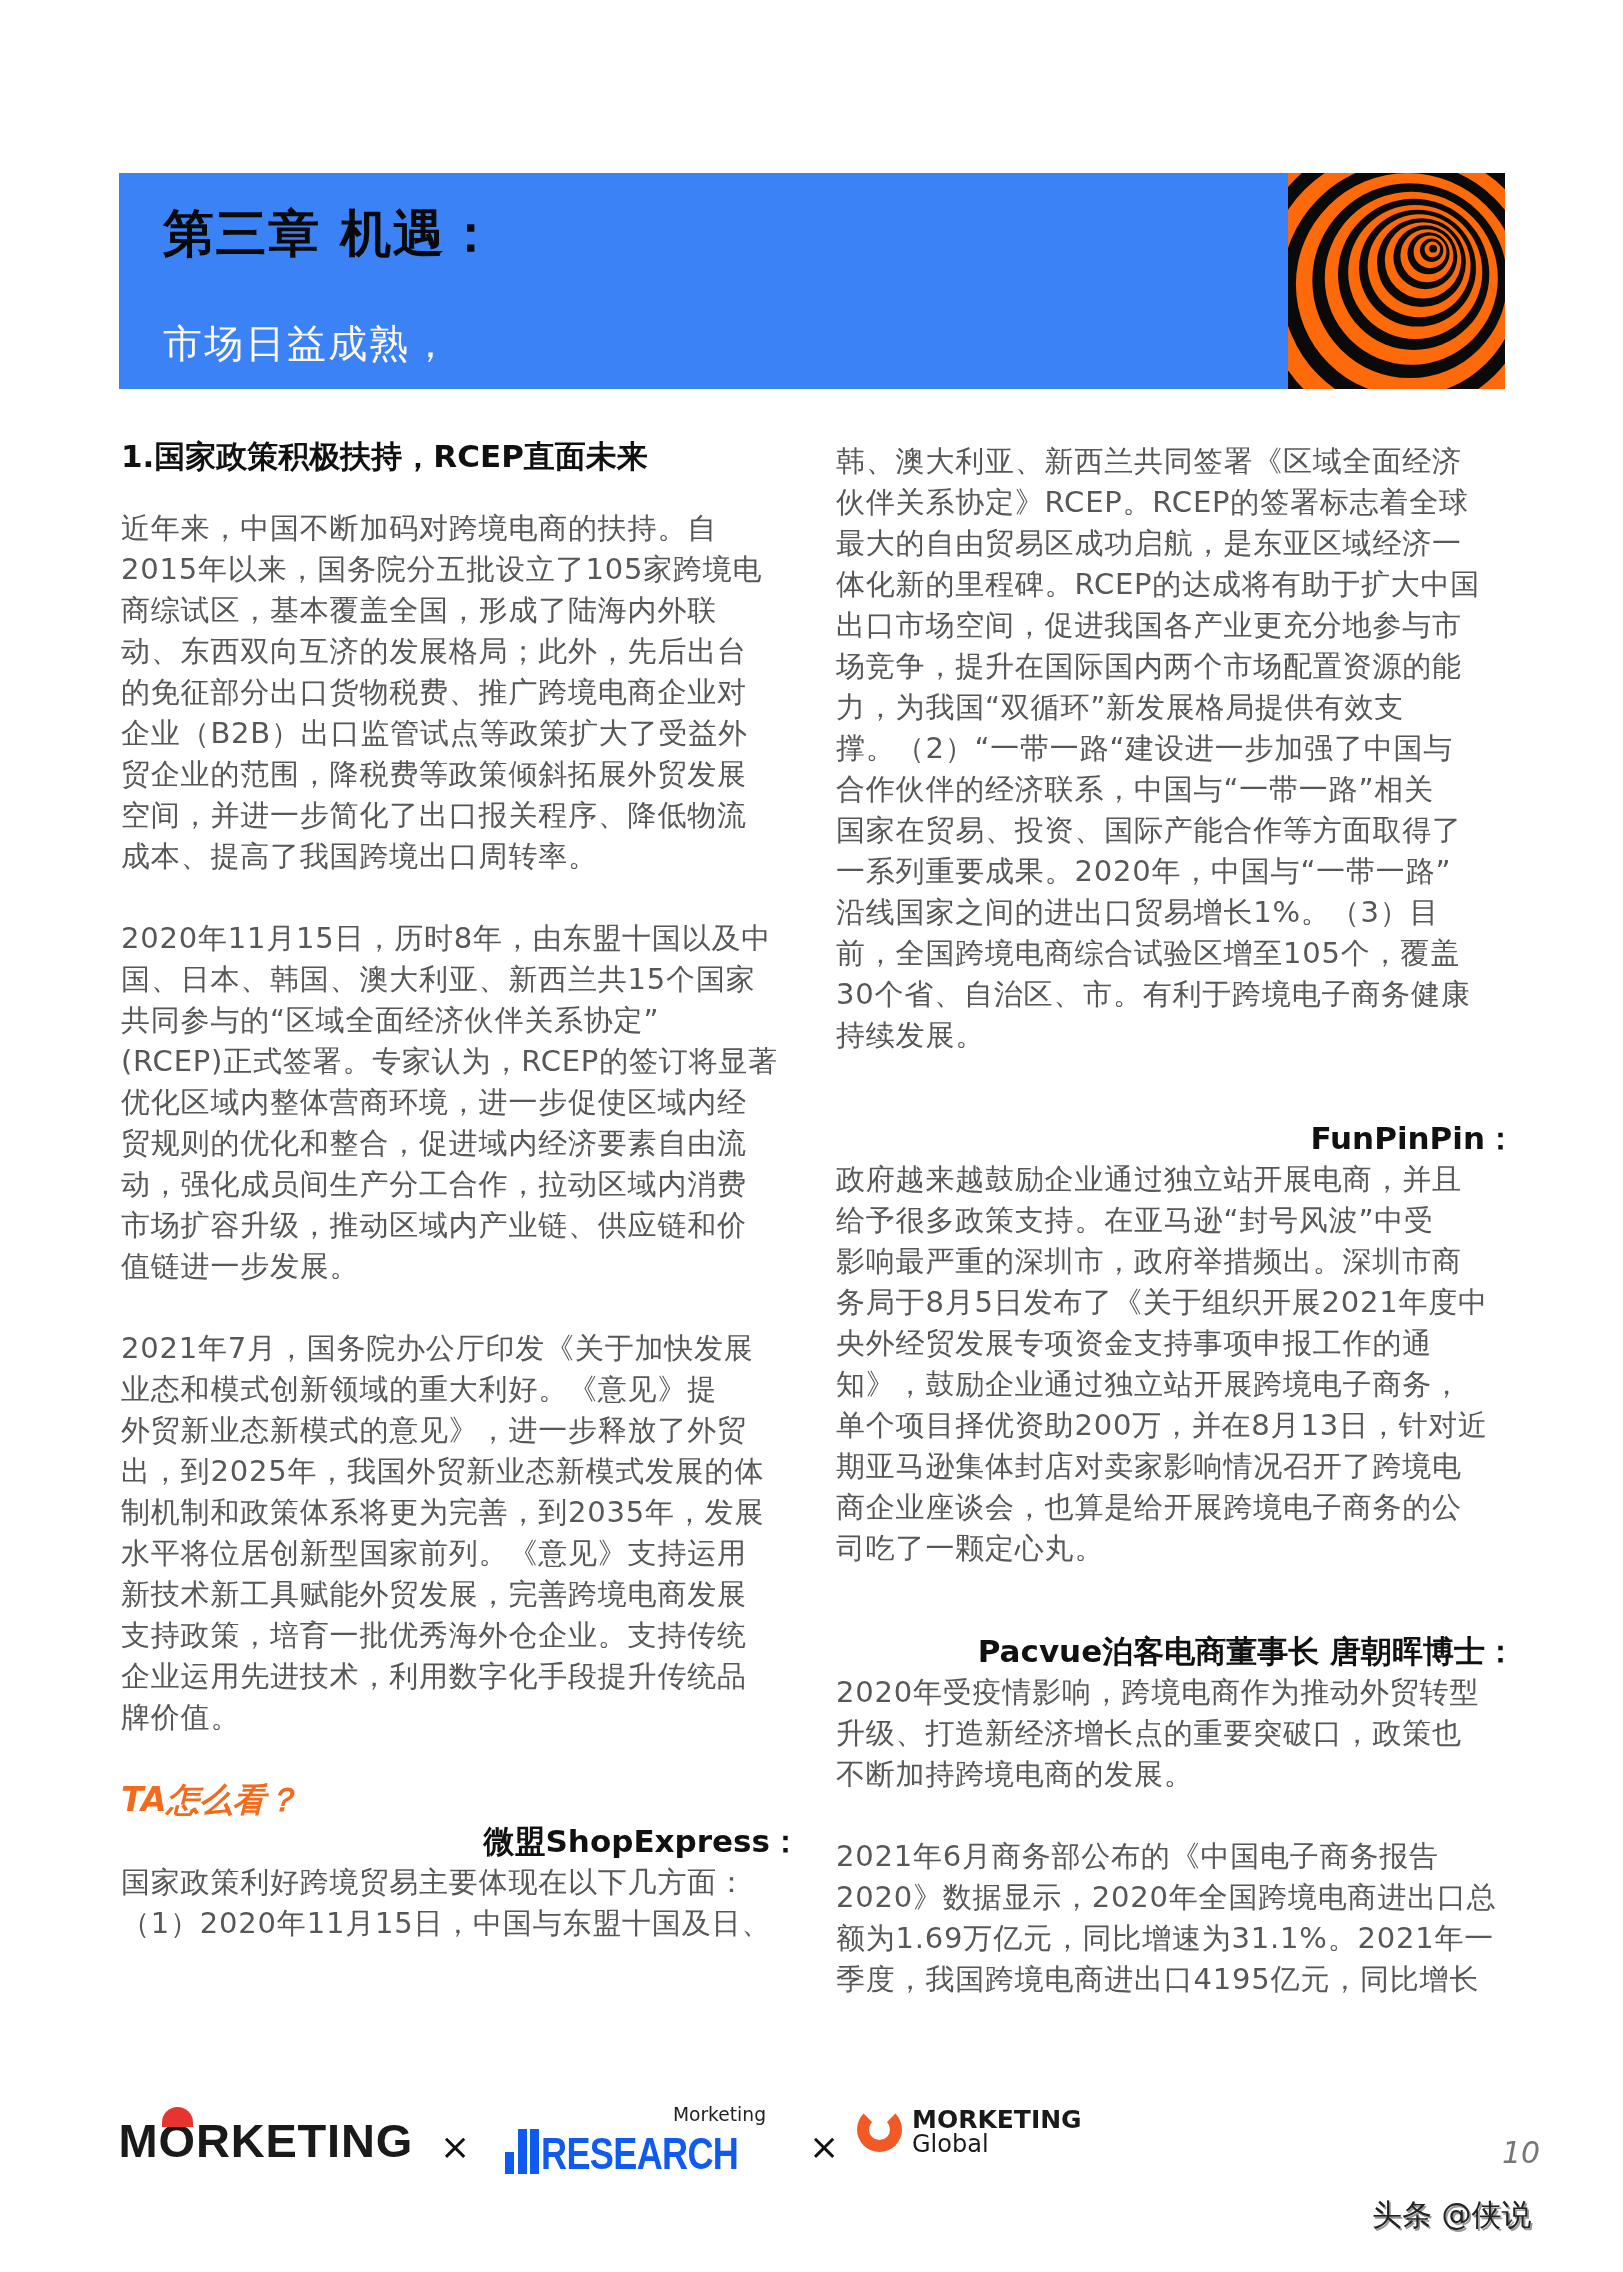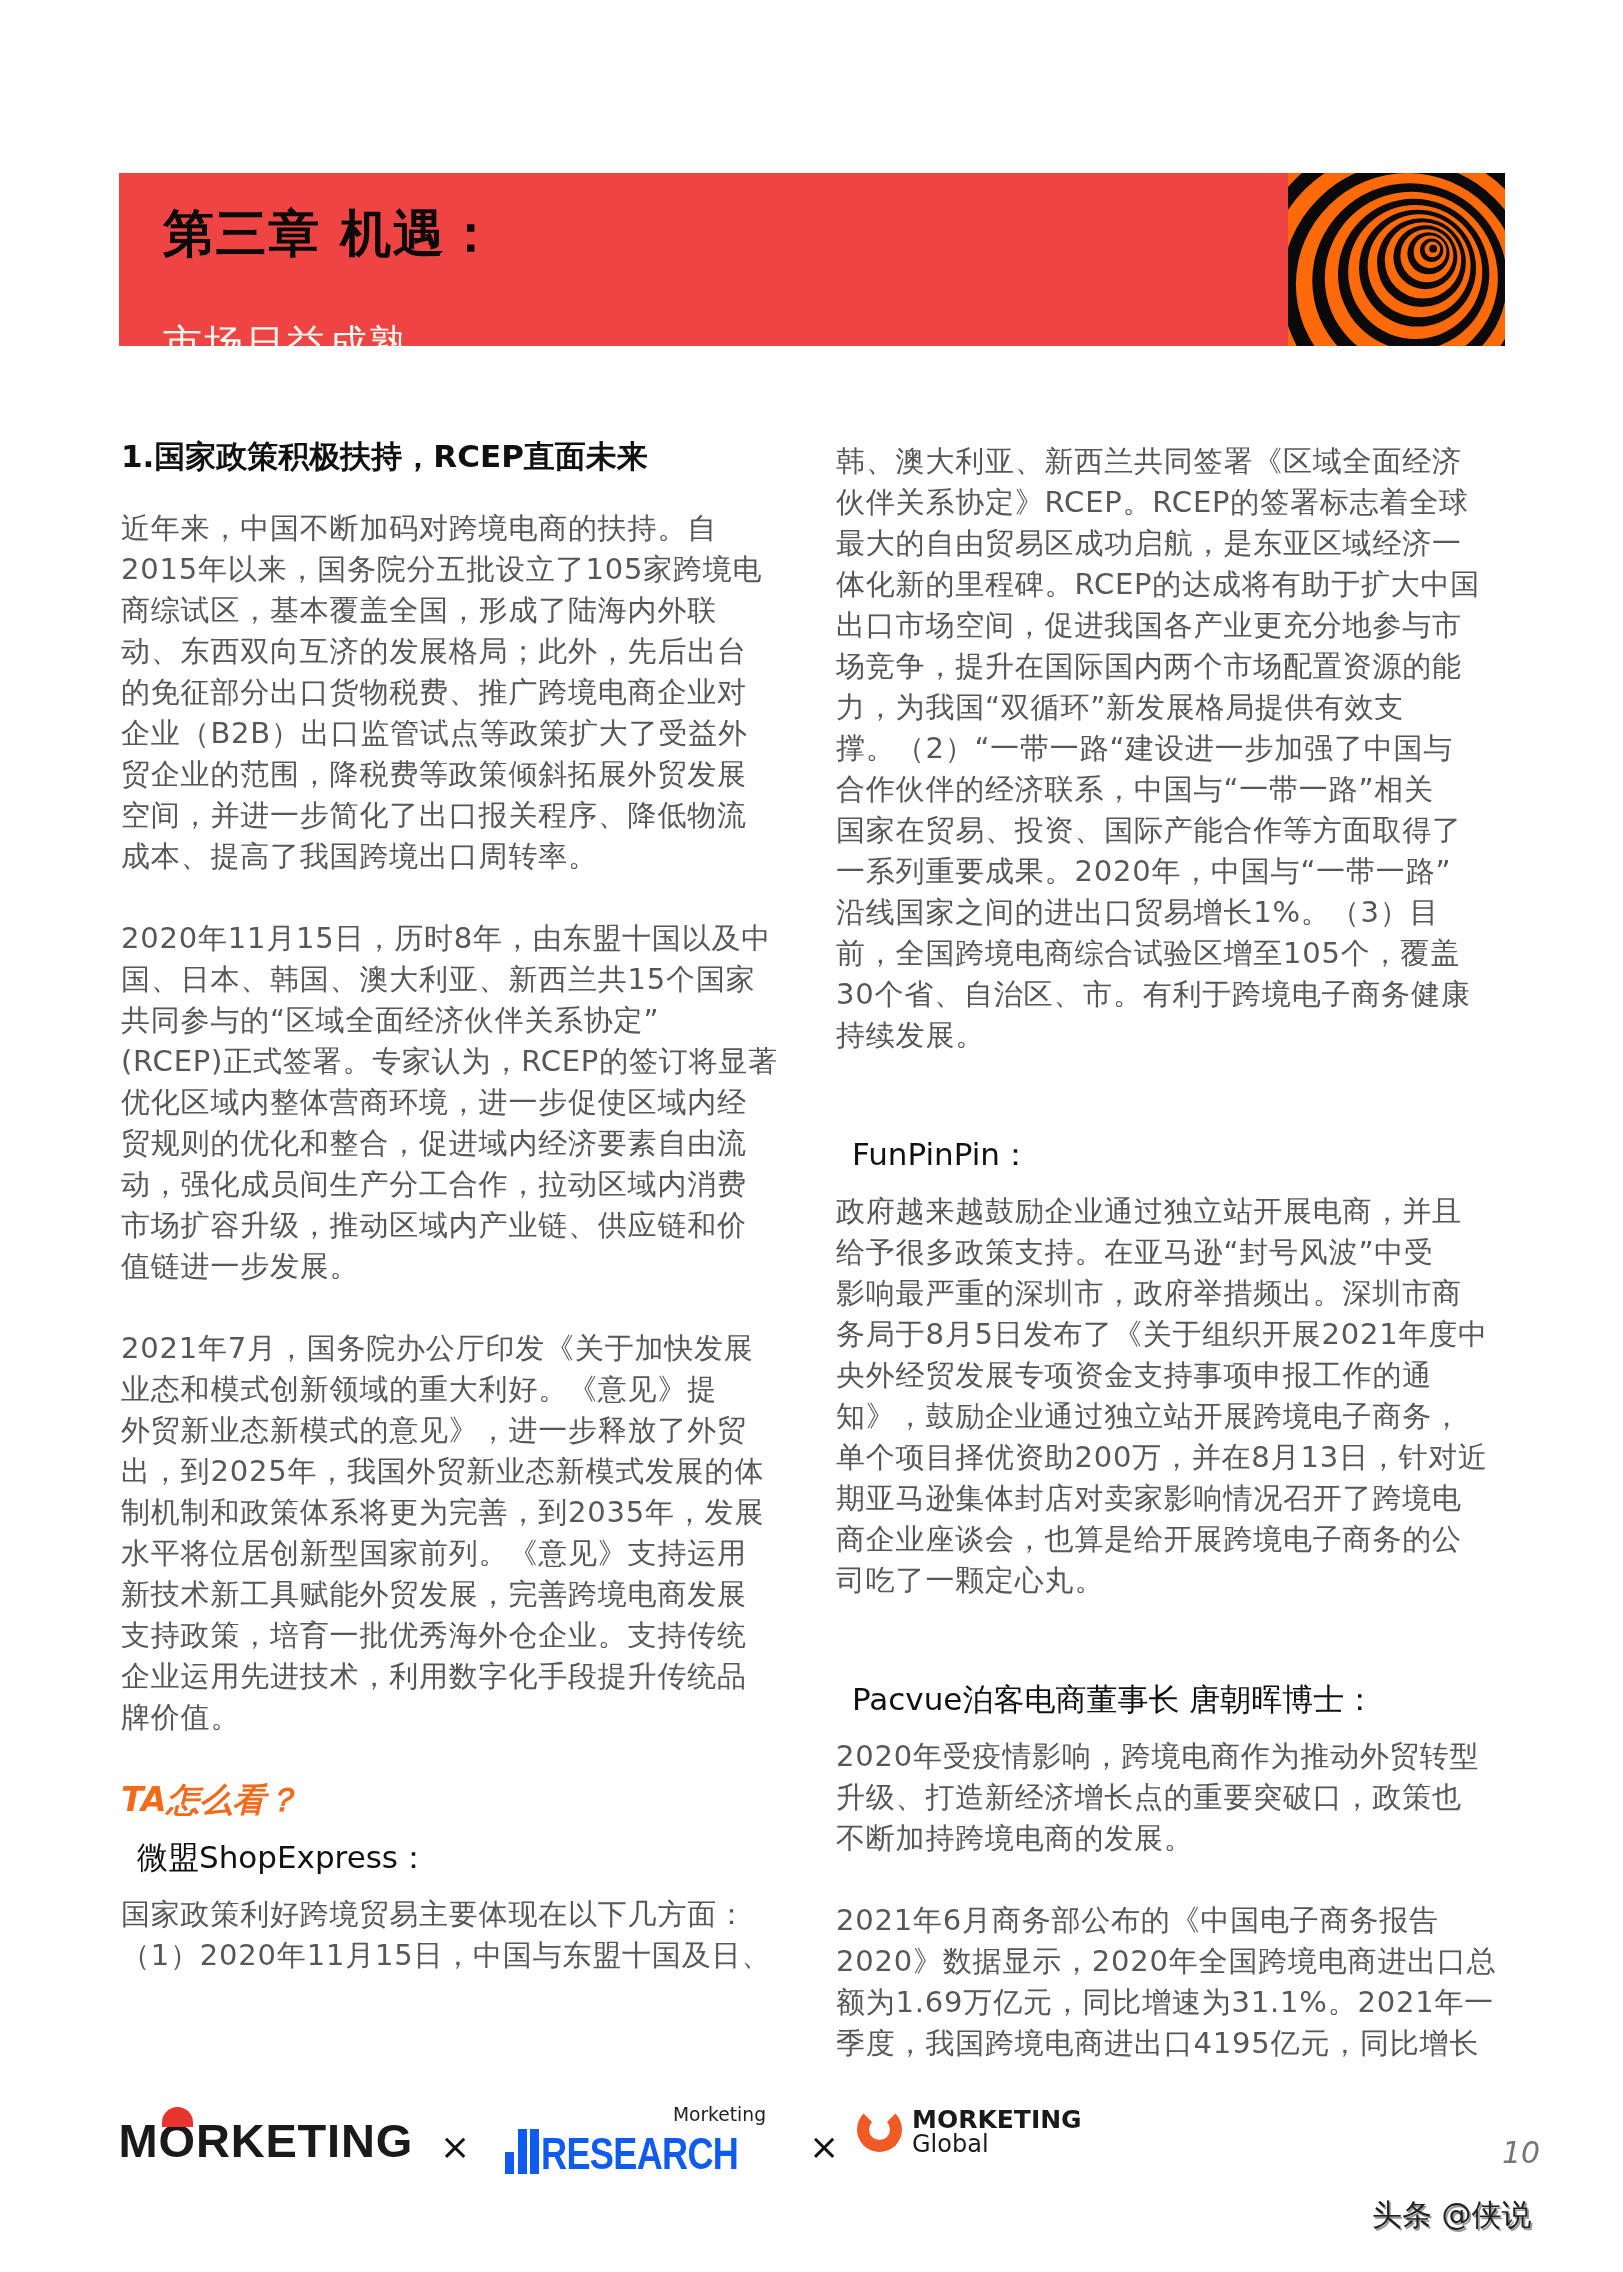--- a/index.html
+++ b/index.html
@@ -1,29 +1,29 @@
 <!DOCTYPE html>
 <html style="font-size:12.5px"><head>
 <meta charset="utf-8">
 <style>
   html, body { margin: 0; padding: 0; background: #ffffff; }
   body { width: 1623px; height: 2273px; position: relative; overflow: hidden;
          font-family: "DejaVu Sans", "Liberation Sans", sans-serif; }
-  .banner { position: absolute; left: 119px; top: 173px; width: 1386px; height: 173px;
-            background: #ef4444; overflow: hidden; }
+  .banner { position: absolute; left: 119px; top: 173px; width: 1386px; height: 216px;
+            background: #3b82f6; overflow: hidden; }
   .banner .title { position: absolute; left: 44px; top: 30px; font-size: 51px; font-weight: bold;
                    color: #0a0a0a; letter-spacing: 1.6px; line-height: 62px; white-space: nowrap; }
   .banner .subtitle { position: absolute; left: 44px; top: 103px; font-size: 39px; color: #fff8ee;
                       line-height: 45px; letter-spacing: 2.3px; white-space: pre-line; }
   .spiral { position: absolute; right: 0; top: 0; width: 217px; height: 216px; overflow: hidden; background: #fe6a0a; }
   .col { position: absolute; width: 680px; }
   .col.left { left: 121px; top: 436px; }
   .col.right { left: 836px; top: 441px; }
   .h1 { font-size: 31px; font-weight: bold; color: #111; line-height: 41px; margin: 0 0 31px 0; white-space: nowrap; }
-  .h2 { font-size: 31px; font-weight: normal; color: #111; line-height: 41px; margin: 16px; white-space: nowrap; }
+  .h2 { font-size: 31px; font-weight: bold; color: #111; line-height: 41px; margin: 0; white-space: nowrap; text-align: right; }
   .h-orange { font-size: 33px; font-weight: bold; color: #f26b1d; line-height: 42px; margin: 0; font-style: italic; }
   .p { font-size: 29px; color: #575757; line-height: 41px; margin: 0; letter-spacing: 0.8px; }
   .line { display: block; white-space: nowrap; overflow: visible; }
   .gap { height: 41px; }
   .gap-l { height: 62px; }
   .footer { position: absolute; top: 2096px; left: 117px; width: 1403px; height: 86px; }
   .logo1 { position: absolute; left: 1.6px; top: 17px; font-size: 47px; font-weight: bold; color: #1a1a1a;
            letter-spacing: 0.8px; font-family: "Liberation Sans", sans-serif; }
   .logo1 .o { position: relative; display: inline-block; }
   .logo1 .wifi { position: absolute; left: 3.1px; top: -6.2px; width: 31px; height: 20px;

